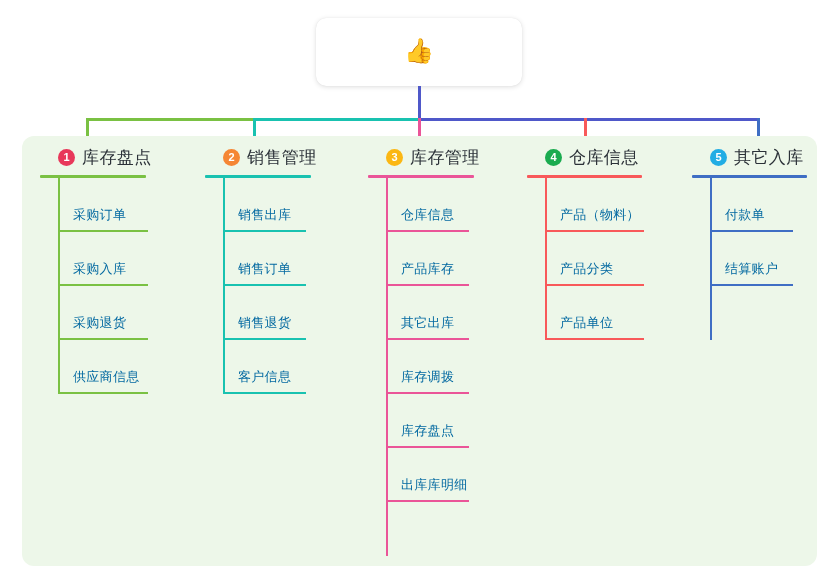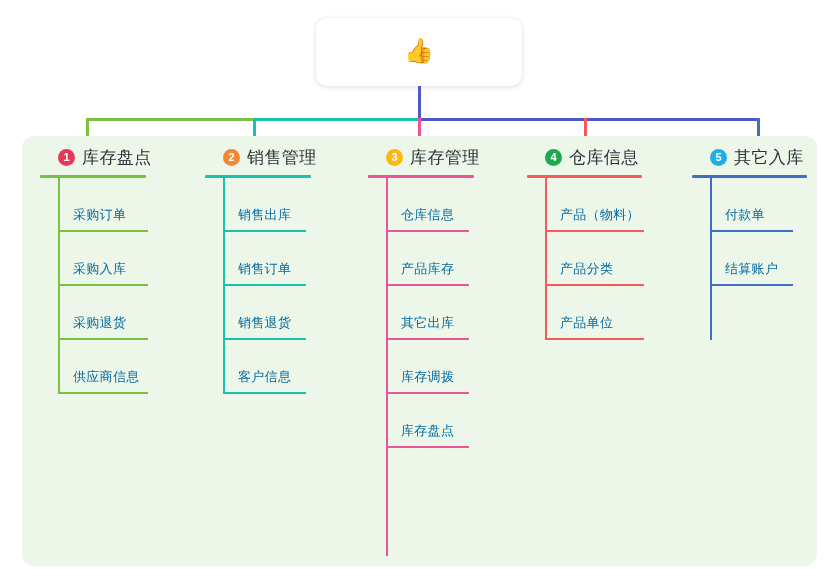--- a/index.html
+++ b/index.html
@@ -244,20 +244,24 @@
           <div class="item-rule" style="width: 83px; background: rgb(234, 85, 152);"></div>
         </div>
         <div class="item">
           <span class="item-label">库存调拨</span>
           <div class="item-rule" style="width: 83px; background: rgb(234, 85, 152);"></div>
         </div>
         <div class="item">
           <span class="item-label">库存盘点</span>
           <div class="item-rule" style="width: 83px; background: rgb(234, 85, 152);"></div>
         </div>
+        <div class="item">
+          <span class="item-label">出库库明细</span>
+          <div class="item-rule" style="width: 83px; background: rgb(234, 85, 152);"></div>
+        </div>
       </div>
     </div>
     <div class="column" style="left: 527px;">
       <div class="col-header">
         <span class="badge" style="background: rgb(26, 171, 79);">4</span>
         <span class="col-title">仓库信息</span>
       </div>
       <div class="col-rule" style="width: 115px; background: rgb(248, 89, 90);"></div>
       <div class="col-body">
         <div class="spine" style="height: 162px; background: rgb(248, 89, 90);"></div>

